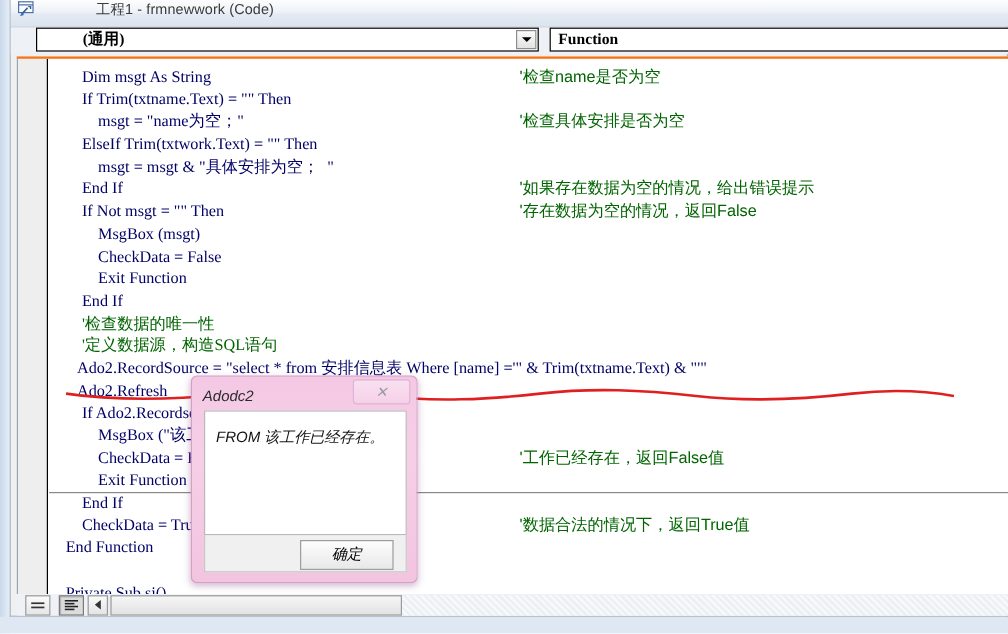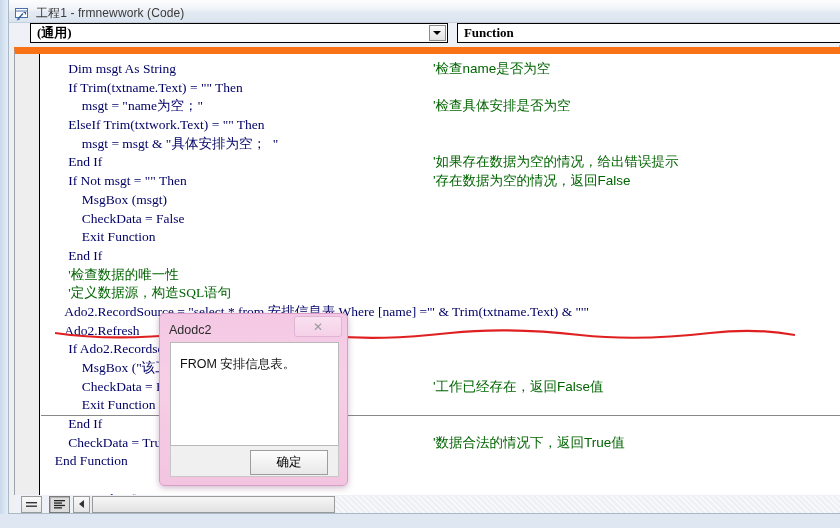--- a/index.html
+++ b/index.html
@@ -34,23 +34,24 @@
     background: #f0f0f0;
     border: 1px solid #a8b8c8;
     border-top: none;
     box-sizing: border-box;
   }
 
   
   .titlebar {
     position: absolute; left: 0; top: 0; width: 832px; height: 23px;
     background: linear-gradient(to bottom,#fdfdfe 0%,#eef2f7 45%,#e3eaf3 55%,#dbe4ef 100%);
-    display: flex; align-items: flex-end;
+    display: flex; align-items: flex-start;
     border-bottom: 1px solid #c5cfdb;
     box-sizing: border-box;
+    gap: 44px;
   }
   .title-icon {
     width: 16px; height: 15px; margin-left: 5px; margin-right: 6px;
     flex: 0 0 auto; position: relative;
   }
   .title-text {
     font-size: 12px; color: #3a3a3a; white-space: nowrap;
     letter-spacing: .1px;
   }
 
@@ -62,21 +63,21 @@
     box-sizing: border-box;
   }
   .combo {
     height: 20px;
     background: #ffffff;
     border: 1px solid #000000;
     display: flex; align-items: center;
     box-sizing: border-box;
     position: relative;
   }
-  .combo-left  { margin-left: 21px; width: 457px; }
+  .combo-left  { margin-left: 21px; width: 457px; padding-left: 32px; }
   .combo-right { margin-left: 9px;  width: 420px; }
   .combo-value {
     font-family: "Liberation Serif", serif;
     font-weight: bold;
     font-size: 13px; color: #000;
     padding-left: 6px; white-space: nowrap;
     line-height: 18px;
   }
   .combo-arrow {
     position: absolute; right: 1px; top: 1px;
@@ -91,21 +92,21 @@
     border-left: 4px solid transparent;
     border-right: 4px solid transparent;
     border-top: 4px solid #000;
   }
 
   
   .code-area {
     position: absolute; left: 5px; top: 47px;
     width: 827px; height: 448px;
     background: #ffffff;
-    border-top: 7px solid #f97316;
+    border-top: 2px solid #f97316;
     border-left: 1px solid #9aa4b0;
     box-sizing: border-box;
     overflow: hidden;
   }
   .margin-bar {
     position: absolute; left: 0; top: 0; width: 25px; height: 448px;
     background: #eeeeee;
     border-right: 1px solid #000000;
     box-sizing: border-box;
   }
@@ -200,20 +201,21 @@
   .dialog {
     position: absolute;
     left: 150px; top: 313px;
     width: 189px; height: 173px;
     box-sizing: border-box;
     border: 1px solid #d79ec8;
     border-radius: 5px;
     background: linear-gradient(to bottom,#f4c8e4 0%,#f6cfe6 40%,#f3c4e0 100%);
     padding: 4px;
     box-shadow: 0 2px 6px rgba(120,60,110,.35);
+    font-style: italic;
   }
   .dialog-title-row {
     height: 24px; display: flex; align-items: center;
     position: relative;
   }
   .dialog-title {
     font-size: 12.5px; color: #2b2b2b;
     padding-left: 5px; white-space: nowrap;
   }
   .dlg-close {
@@ -330,20 +332,20 @@
         <div class="hscroll-track"></div>
       </div>
     </div>
 
     <div class="dialog">
       <div class="dialog-title-row">
         <span class="dialog-title">Adodc2</span>
         <span class="dlg-close">✕</span>
       </div>
       <div class="dialog-body"></div>
-      <div class="dialog-msg">FROM 安排信息表。</div>
+      <div class="dialog-msg">FROM 该工作已经存在。</div>
       <div class="dialog-btnrow">
         <div class="dialog-ok">确定</div>
       </div>
     </div>
 
   </div>
 </div>
 
 </body></html>

